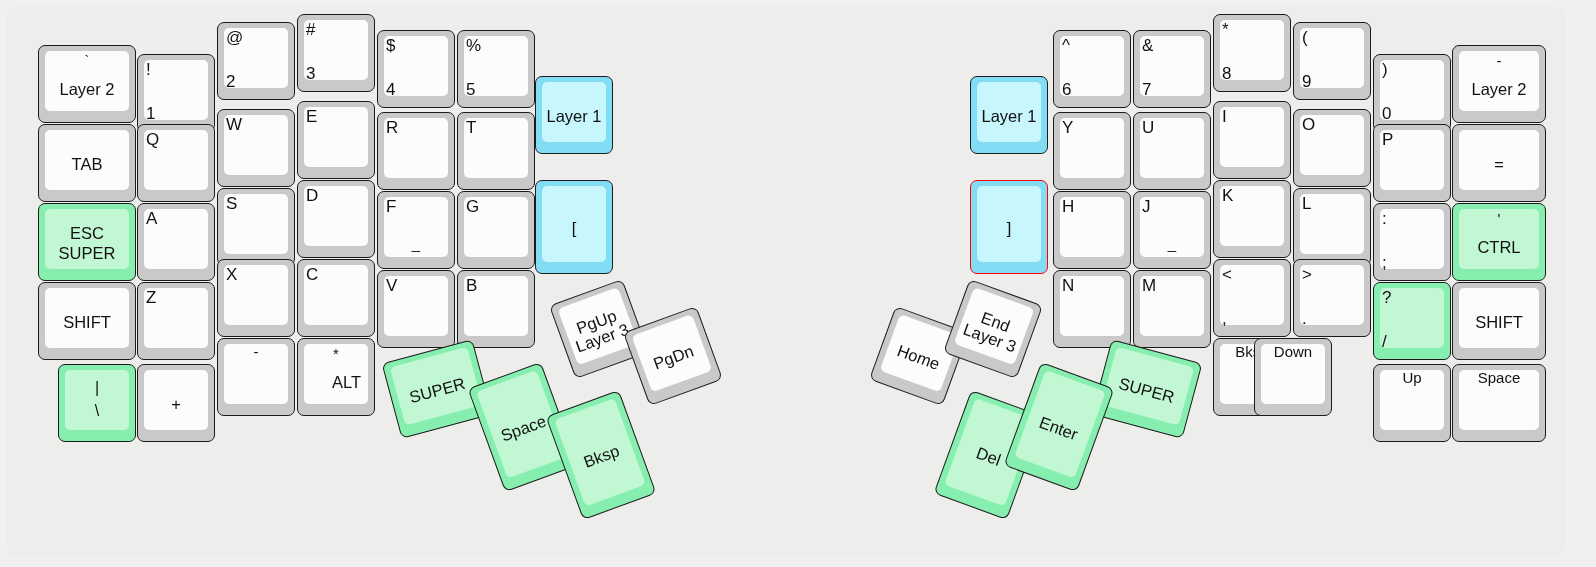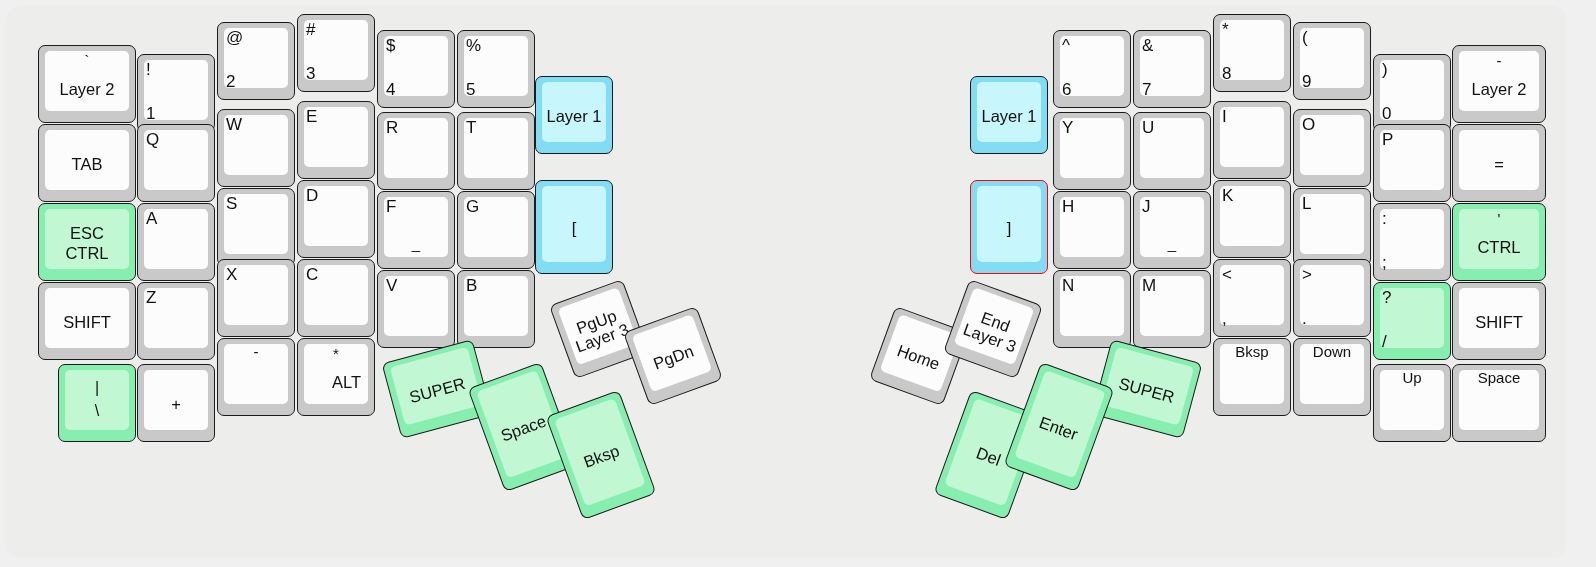--- a/index.html
+++ b/index.html
@@ -34,21 +34,21 @@
         <div class="lbl l-tc" style="font-size: 15px; top: 7px;">`</div>
         <div class="lbl l-mid" style="top: 58%;">Layer 2</div>
       </div>
       <div class="key" style="left: 38px; top: 124px; width: 98px; height: 78px;">
         <div class="cap"></div>
         <div class="lbl l-mid">TAB</div>
       </div>
       <div class="key green" style="left: 38px; top: 203px; width: 98px; height: 78px;">
         <div class="cap"></div>
         <div class="lbl l-mid" style="white-space: pre-line; line-height: 1.25;">ESC
-CTRL</div>
+SUPER</div>
       </div>
       <div class="key" style="left: 38px; top: 282px; width: 98px; height: 78px;">
         <div class="cap"></div>
         <div class="lbl l-mid">SHIFT</div>
       </div>
       <div class="key green" style="left: 58px; top: 364px; width: 78px; height: 78px;">
         <div class="cap"></div>
         <div class="lbl l-tc" style="font-size: 16px; top: 14px;">|</div>
         <div class="lbl l-bc" style="font-size: 16px; bottom: 22px;">\</div>
       </div>
@@ -258,21 +258,21 @@
       </div>
       <div class="key" style="left: 1293px; top: 188px; width: 78px; height: 78px;">
         <div class="cap"></div>
         <div class="lbl l-tl">L</div>
       </div>
       <div class="key" style="left: 1293px; top: 259px; width: 78px; height: 78px;">
         <div class="cap"></div>
         <div class="lbl l-tl">&gt;</div>
         <div class="lbl l-bl">.</div>
       </div>
-      <div class="key" style="left: 1293px; top: 338px; width: 78px; height: 78px;">
+      <div class="key" style="left: 1254px; top: 338px; width: 78px; height: 78px;">
         <div class="cap"></div>
         <div class="lbl l-tc">Down</div>
       </div>
       <div class="key" style="left: 1373px; top: 54px; width: 78px; height: 78px;">
         <div class="cap"></div>
         <div class="lbl l-tl">)</div>
         <div class="lbl l-bl">0</div>
       </div>
       <div class="key" style="left: 1373px; top: 124px; width: 78px; height: 78px;">
         <div class="cap"></div>

